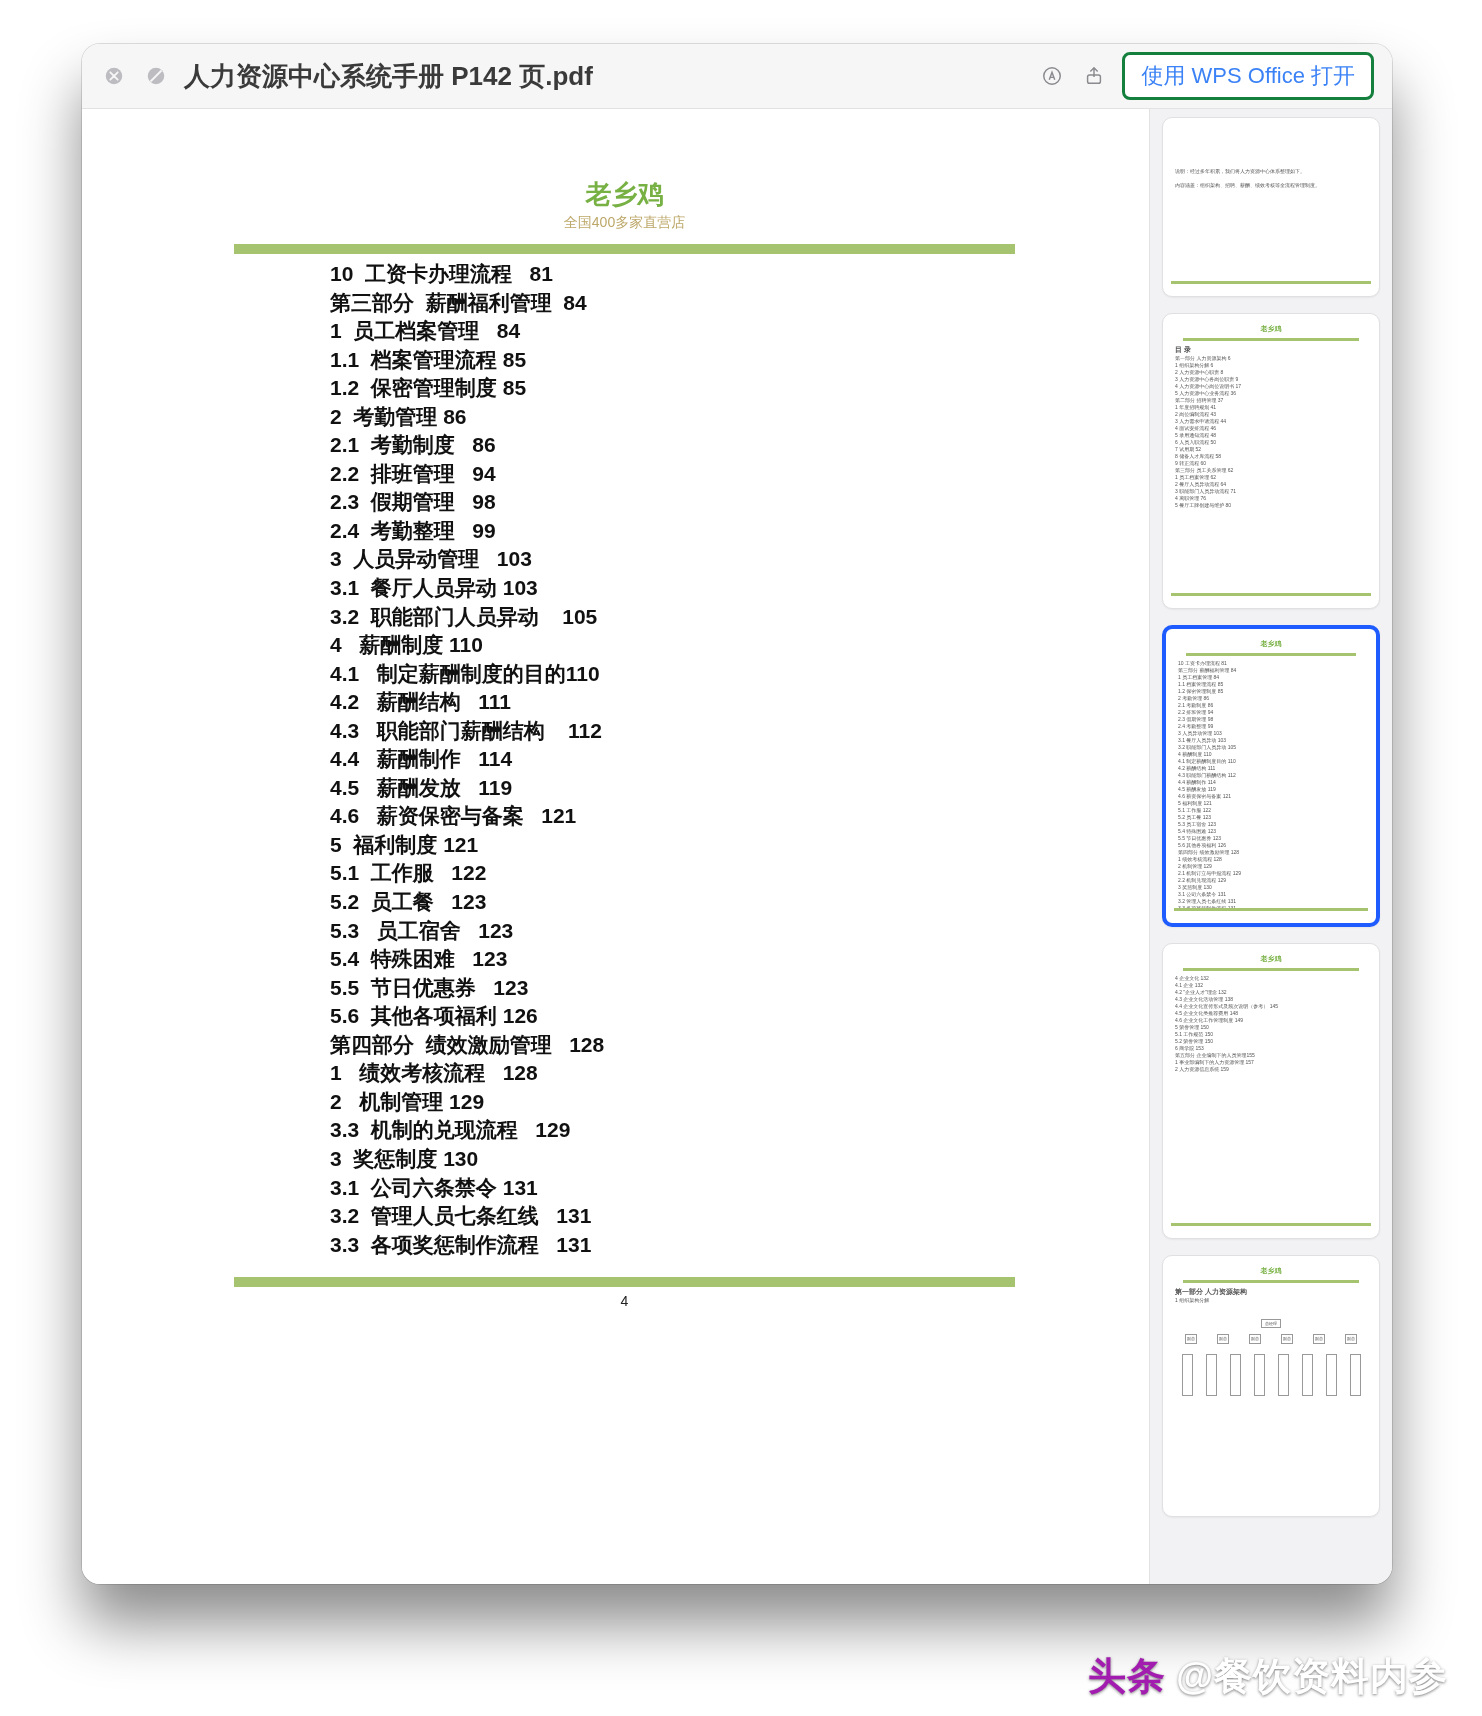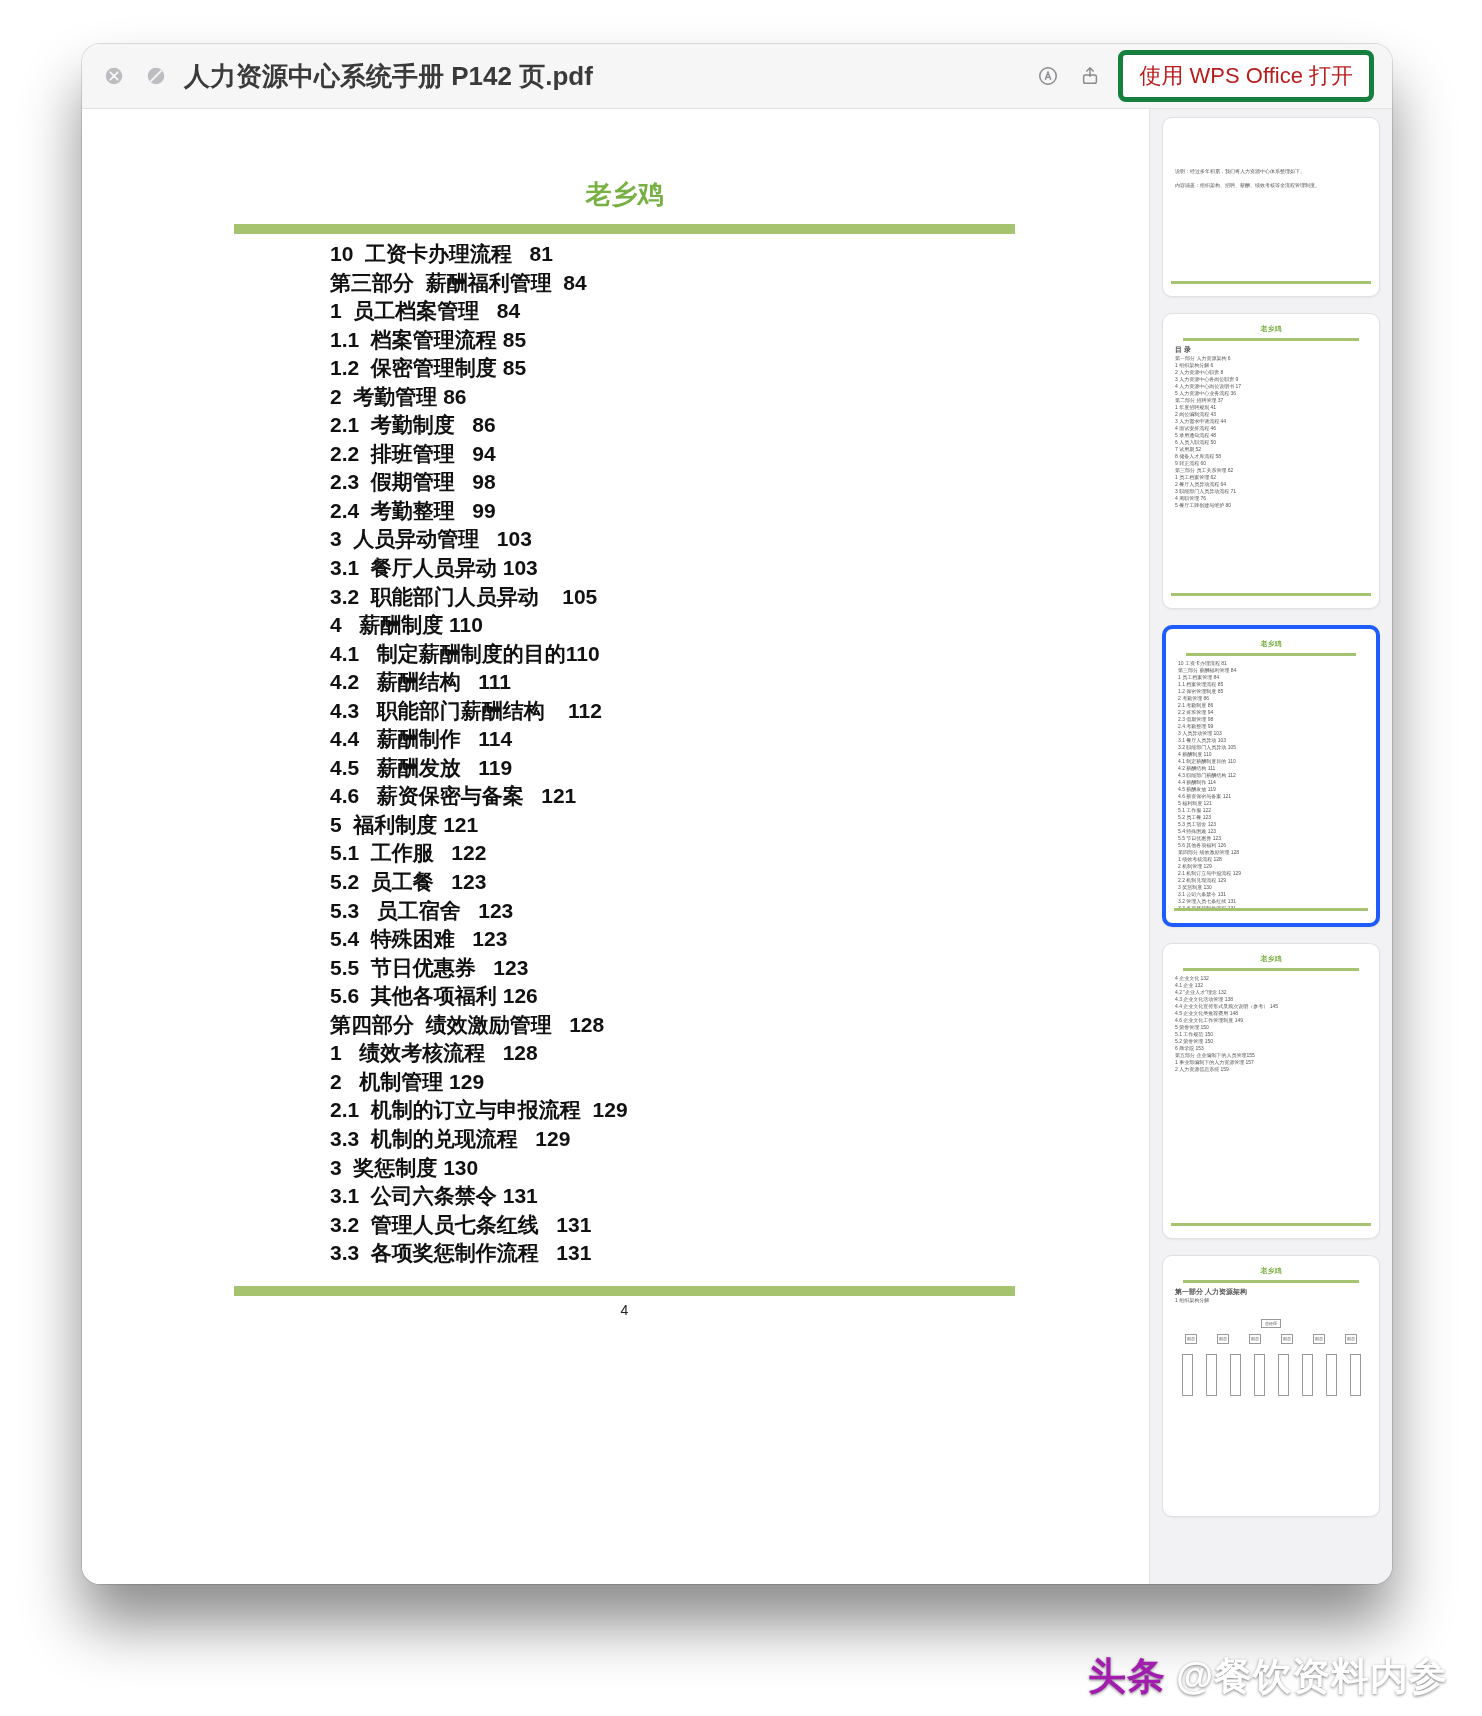--- a/index.html
+++ b/index.html
@@ -41,25 +41,25 @@
   }
   .tb-btn svg { width: 22px; height: 22px; }
   .title {
     font-size: 26px;
     font-weight: 600;
     color: #3a3a3a;
     flex: 0 0 auto;
   }
   .tb-spacer { flex: 1; }
   .open-btn {
-    border: 5px solid #15803d;
+    border: 3px solid #15803d;
     border-radius: 8px;
     padding: 6px 16px;
     font-size: 22px;
-    color: #b91c1c;
+    color: #3b82f6;
     background: #fff;
   }
 
   .body {
     display: flex;
     height: calc(100% - 64px);
   }
 
   .page-area {
     flex: 1;
@@ -199,20 +199,21 @@
         </svg>
     </div>
     <div class="open-btn">使用 WPS Office 打开</div>
   </div>
 
   <div class="body">
 
     <div class="page-area">
       <div class="page">
         <div class="doc-title">老乡鸡</div>
+        <div class="doc-sub">全国400多家直营店</div>
         <div class="green-bar"></div>
 
         <div class="toc" id="toc">
             <div>10  工资卡办理流程   81</div>
             <div>第三部分  薪酬福利管理  84</div>
             <div>1  员工档案管理   84</div>
             <div>1.1  档案管理流程 85</div>
             <div>1.2  保密管理制度 85</div>
             <div>2  考勤管理 86</div>
             <div>2.1  考勤制度   86</div>
@@ -232,21 +233,20 @@
             <div>5  福利制度 121</div>
             <div>5.1  工作服   122</div>
             <div>5.2  员工餐   123</div>
             <div>5.3   员工宿舍   123</div>
             <div>5.4  特殊困难   123</div>
             <div>5.5  节日优惠券   123</div>
             <div>5.6  其他各项福利 126</div>
             <div>第四部分  绩效激励管理   128</div>
             <div>1   绩效考核流程   128</div>
             <div>2   机制管理 129</div>
-            <div>2.1  机制的订立与申报流程  129</div>
             <div>3.3  机制的兑现流程   129</div>
             <div>3  奖惩制度 130</div>
             <div>3.1  公司六条禁令 131</div>
             <div>3.2  管理人员七条红线   131</div>
             <div>3.3  各项奖惩制作流程   131</div>
           </div>
 
         <div class="green-bar-bottom"></div>
         <div class="page-num">4</div>
       </div>

